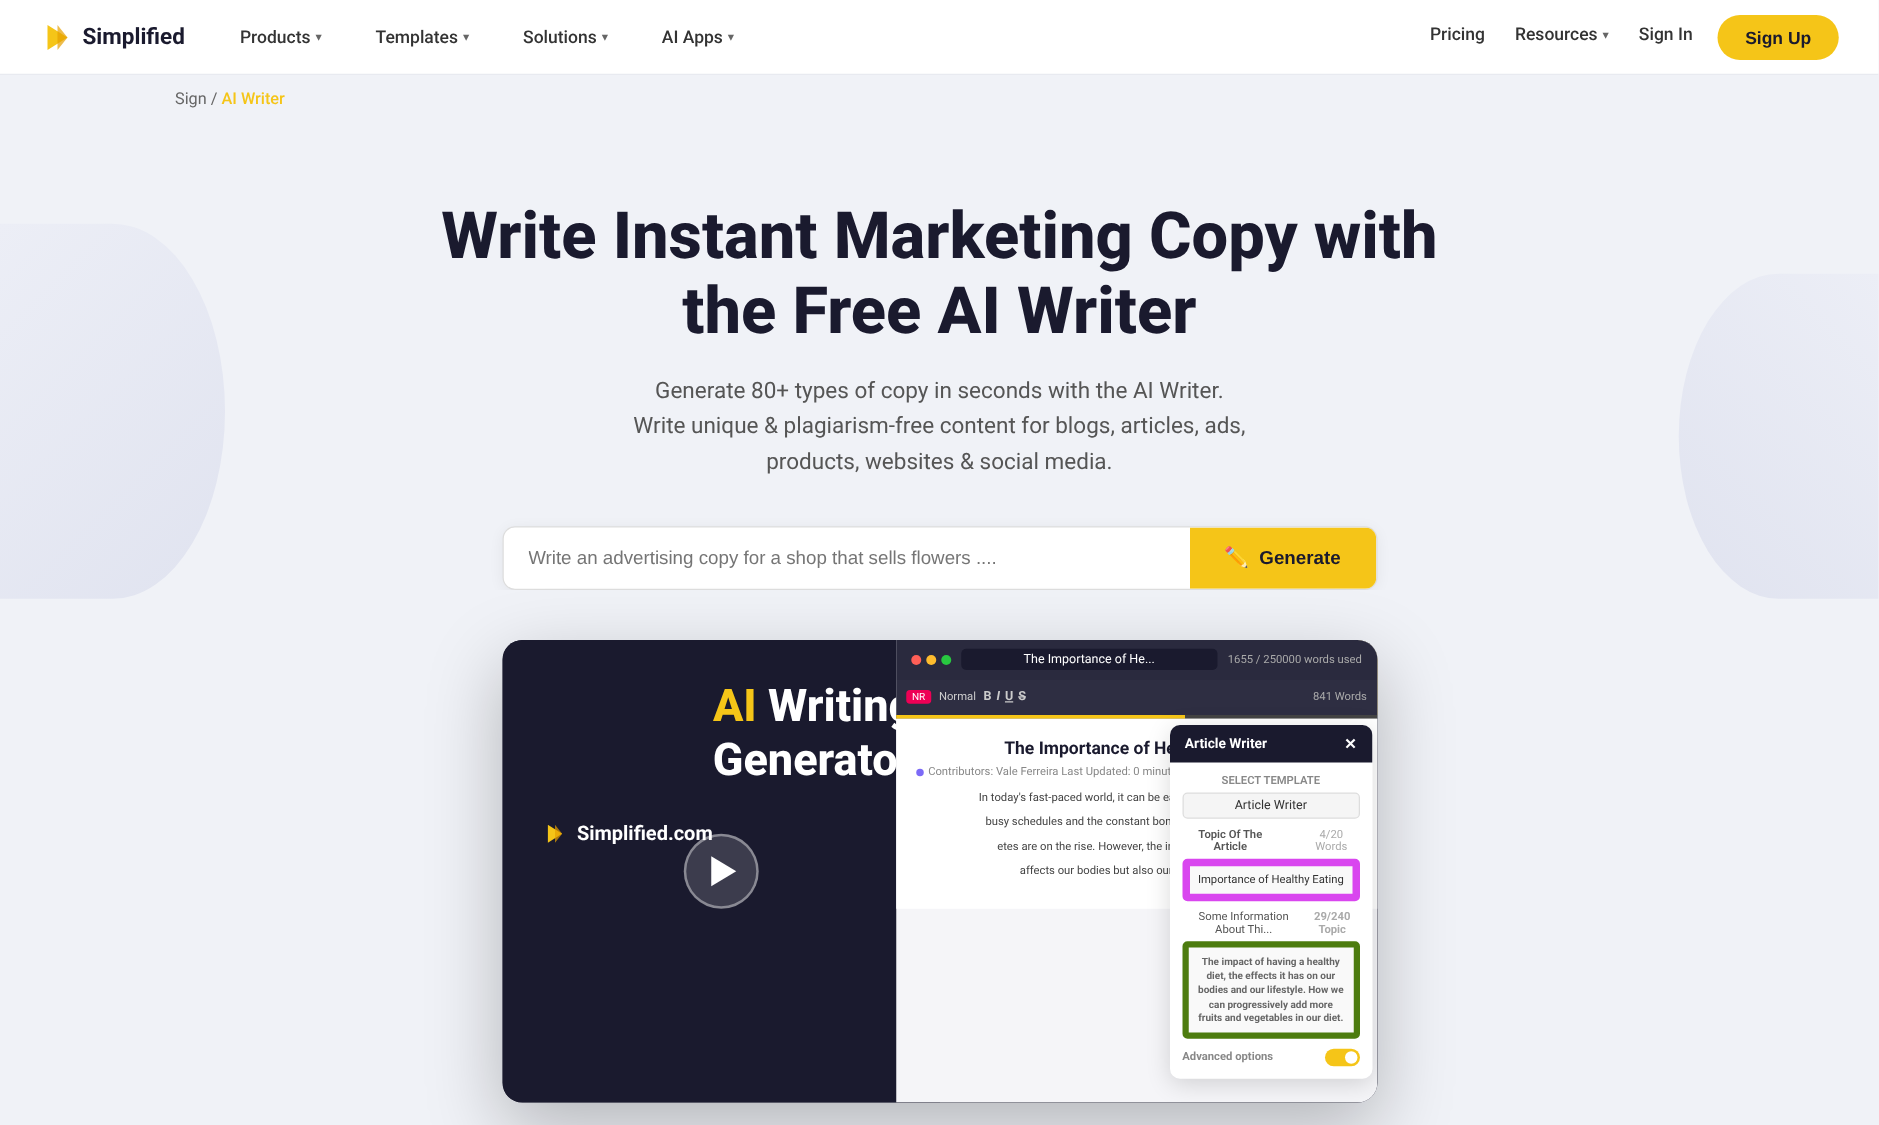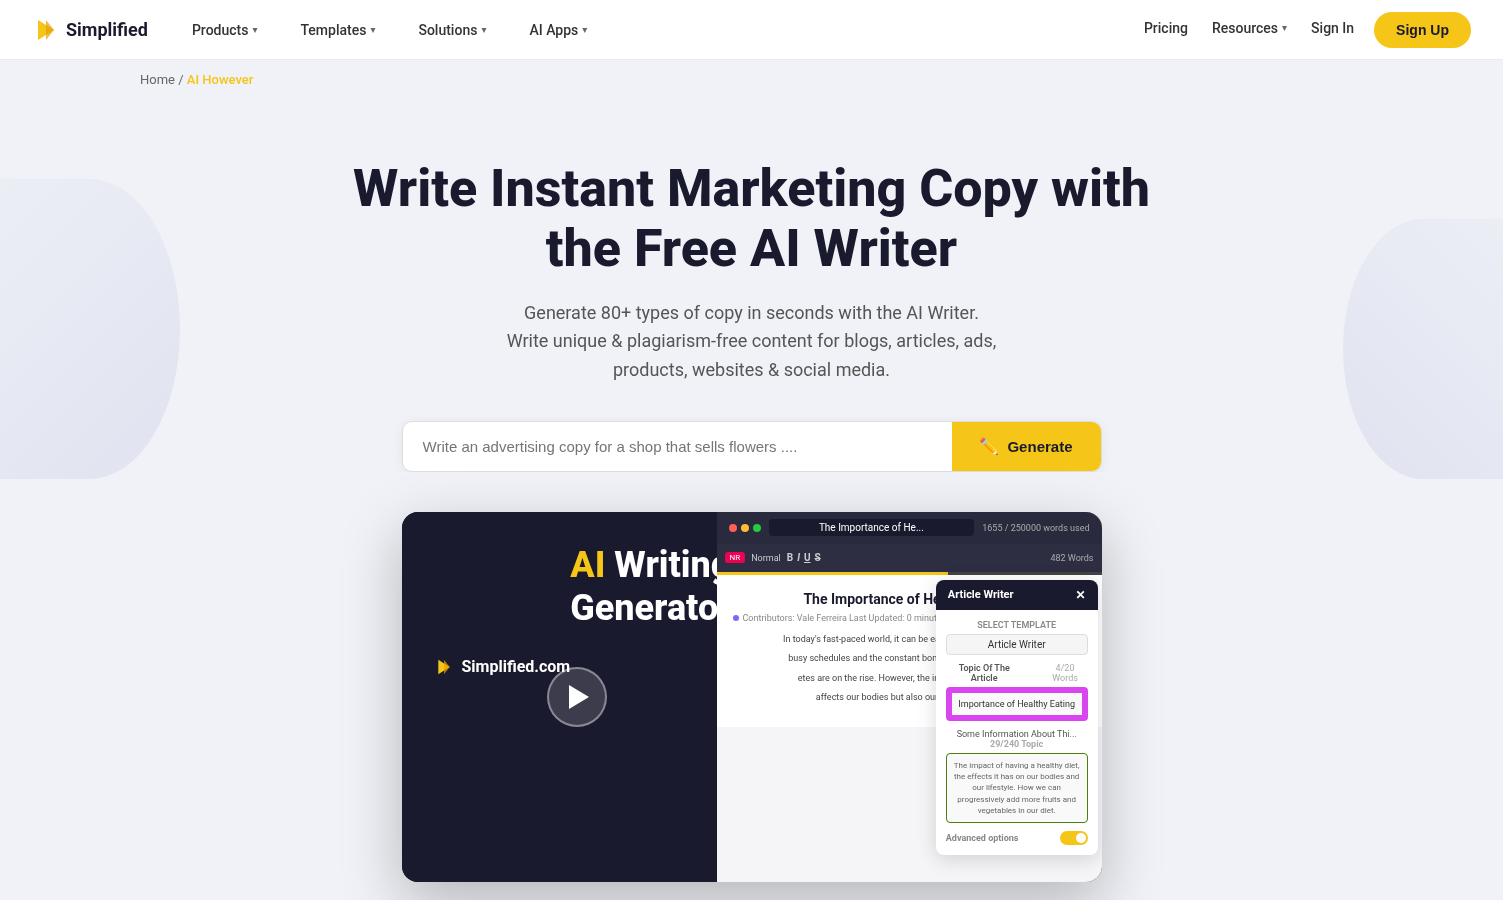--- a/index.html
+++ b/index.html
@@ -422,40 +422,40 @@
       padding: 6px;
       font-size: 9px;
       color: #333;
       min-height: 30px;
       margin-bottom: 8px;
     }
     .panel-info-row {
       display: flex;
       justify-content: space-between;
       margin-bottom: 4px;
-      flex-direction: column;
     }
     .panel-info-label {
       font-size: 9px;
       color: #555;
     }
     .panel-info-count {
       font-size: 9px;
       color: #aaa;
       font-weight: bold;
     }
     .panel-info-area {
       background: #f9f9f9;
-      border: 1px solid #4d7c0f;
+      border: 5px solid #4d7c0f;
       border-radius: 4px;
       padding: 6px;
       font-size: 8px;
       color: #666;
       line-height: 1.4;
       margin-bottom: 8px;
+      font-weight: bold;
     }
     .panel-toggle {
       display: flex;
       align-items: center;
       justify-content: space-between;
       font-weight: bold;
     }
     .panel-toggle-label {
       font-size: 9px;
       color: #888;
@@ -549,23 +549,23 @@
     <span class="nav-resources">
       <span>Resources</span>
       <span class="nav-chevron">▾</span>
     </span>
     <span class="nav-signin">Sign In</span>
     <button class="nav-signup">Sign Up</button>
   </div>
 </nav>
 
 <div class="breadcrumb">
-  <a href="#">Home</a>
+  <a href="#">Sign</a>
   <span>/</span>
-  <span class="breadcrumb-current">AI However</span>
+  <span class="breadcrumb-current">AI Writer</span>
 </div>
 
 <section class="hero-section">
   <div class="bg-shape-left"></div>
   <div class="bg-shape-right"></div>
 
   <div class="hero">
     <h1 class="hero-title">Write Instant Marketing Copy with the Free AI Writer</h1>
     <p class="hero-subtitle">
       <span>Generate 80+ types of copy in seconds with the AI Writer.</span><br>
@@ -617,21 +617,21 @@
 
           <div class="app-toolbar">
             <span class="toolbar-badge">NR</span>
             <span class="toolbar-select">Normal</span>
             <div class="toolbar-btns">
               <span class="toolbar-btn">B</span>
               <span class="toolbar-btn" style="font-style:italic">I</span>
               <span class="toolbar-btn" style="text-decoration:underline">U</span>
               <span class="toolbar-btn" style="text-decoration:line-through">S</span>
             </div>
-            <span class="toolbar-wordcount">482 Words</span>
+            <span class="toolbar-wordcount">841 Words</span>
           </div>
 
           <div class="app-progress">
             <div class="progress-fill"></div>
           </div>
 
           <div class="app-content">
             <div class="app-article-title">The Importance of Healthy Eating</div>
             <div class="app-meta">
               <div class="meta-dot"></div>

